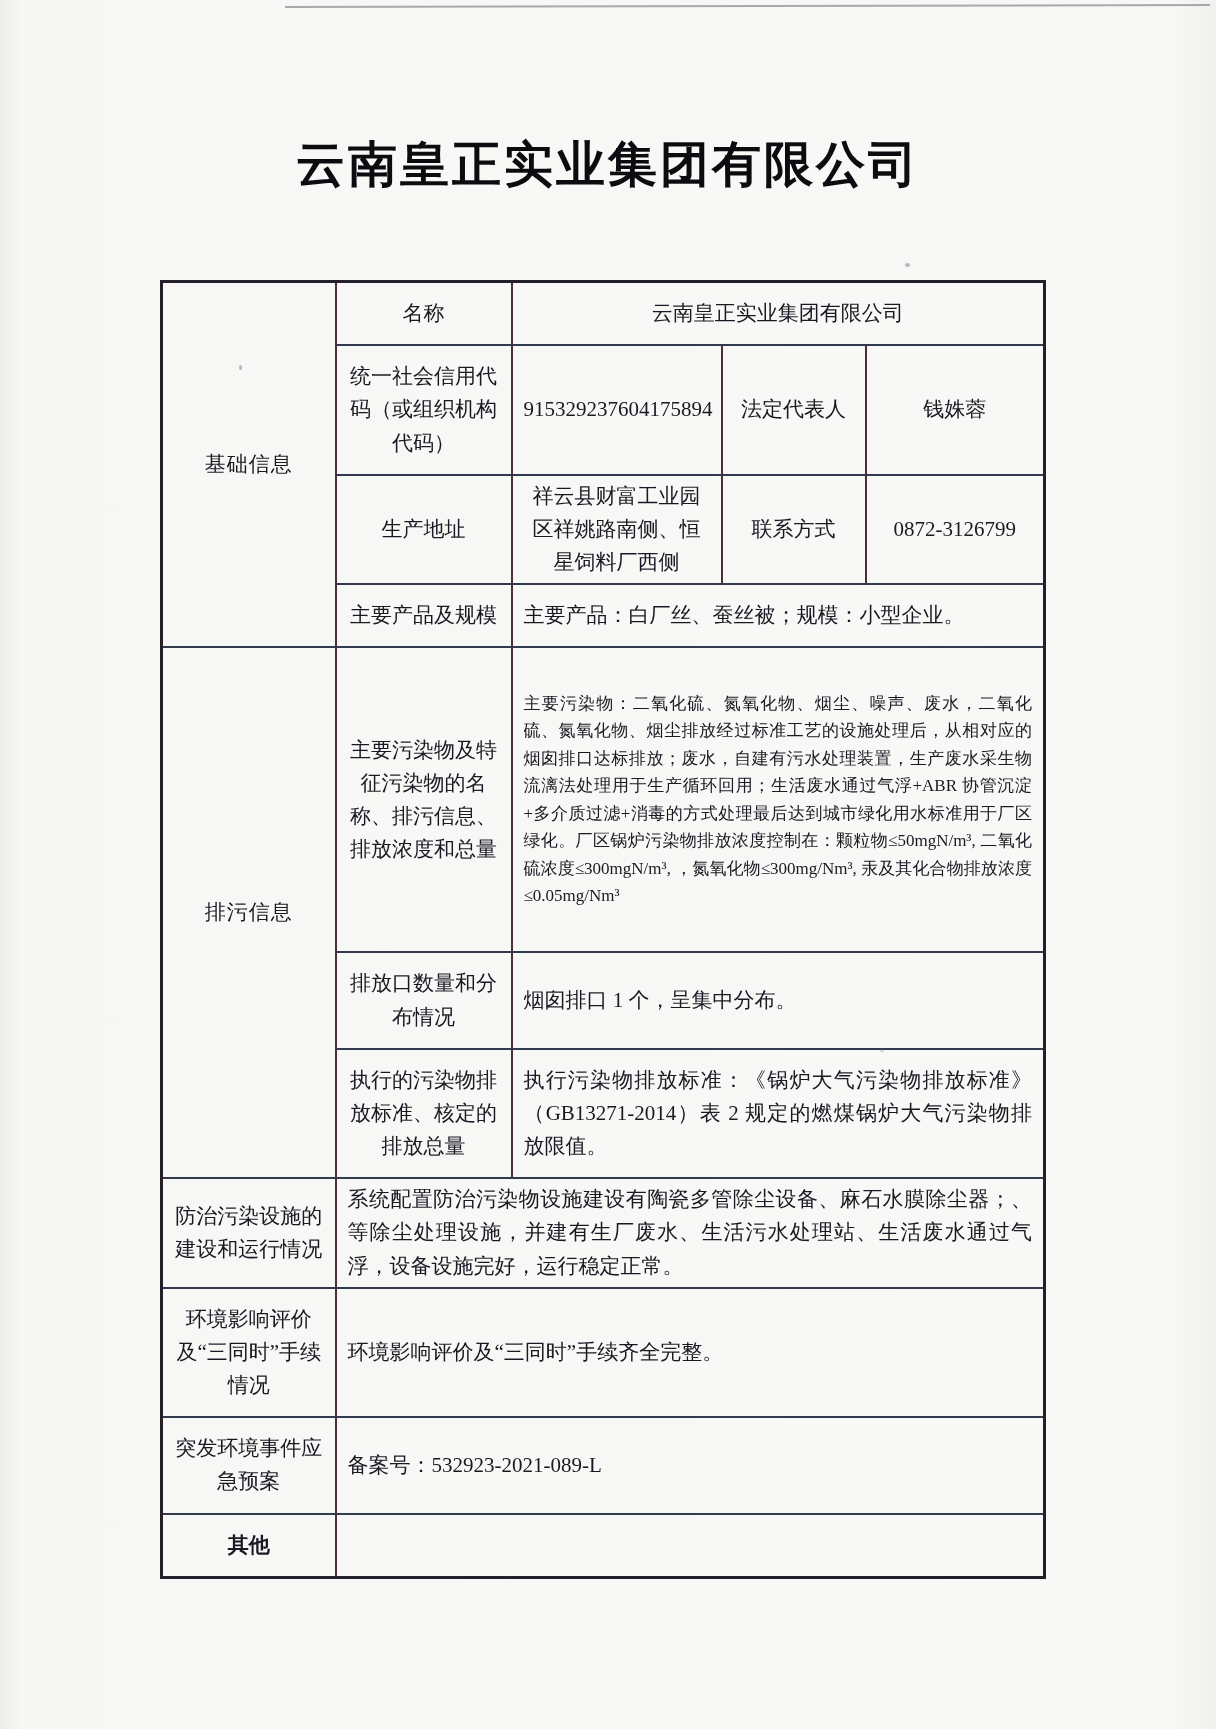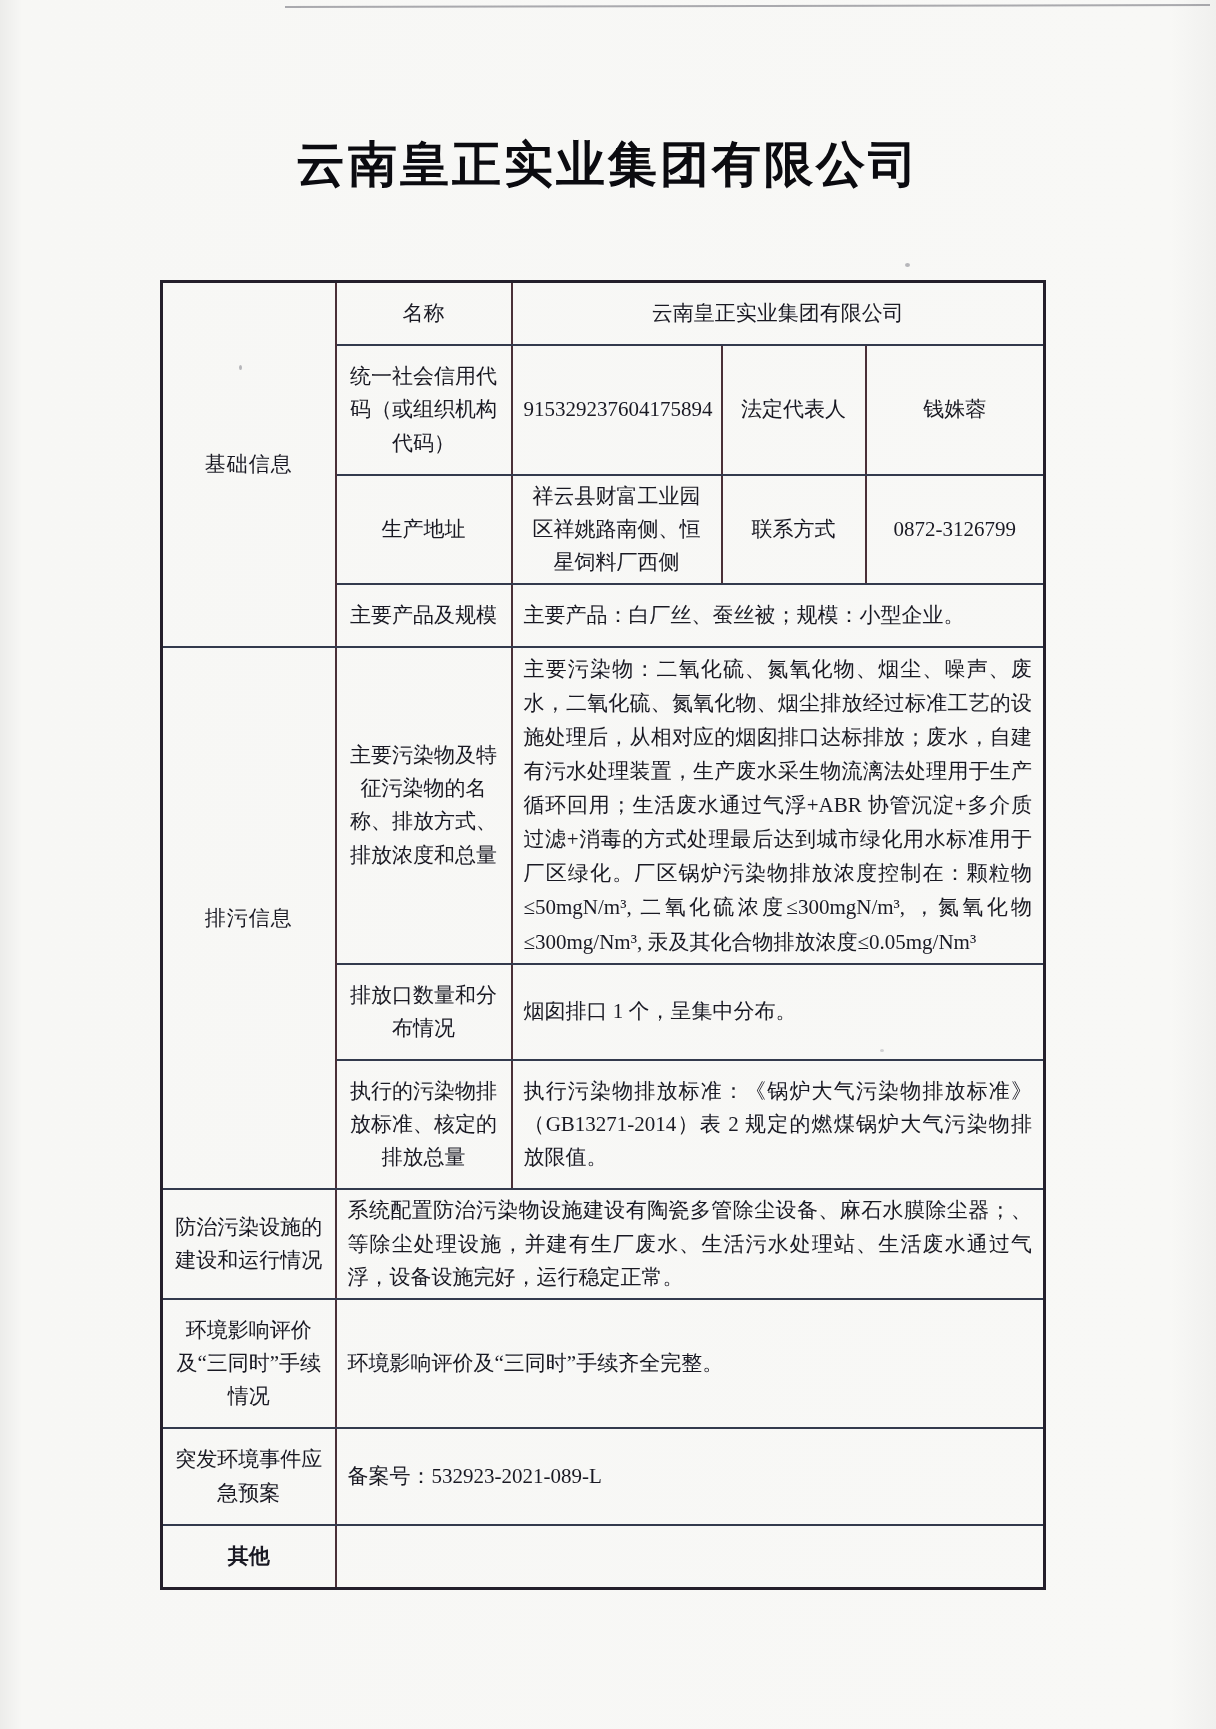--- a/index.html
+++ b/index.html
@@ -81,21 +81,21 @@
     letter-spacing: 1px;
     padding: 18px 6px;
   }
   td.lbl {
     text-align: center;
     font-size: 22px;
     padding: 14px 7px;
   }
   td.val { padding: 4px 11px; text-align: justify; }
   td.val.center { text-align: center; }
-  td.val.para { font-size: 21px; line-height: 1.62; }
+  td.val.para { font-size: 17px; line-height: 1.62; }
 
   tr.r1  { height: 33px;  }
   tr.r2  { height: 100px; }
   tr.r3  { height: 98px;  }
   tr.r4  { height: 39px;  }
   tr.r5  { height: 305px; }
   tr.r6  { height: 58px;  }
   tr.r7  { height: 97px;  }
   tr.r8  { height: 80px;  }
   tr.r9  { height: 84px; }
@@ -144,21 +144,21 @@
       <td class="val center">0872-3126799</td>
     </tr>
 
     <tr class="r4">
       <td class="lbl">主要产品及规模</td>
       <td class="val" colspan="3">主要产品：白厂丝、蚕丝被；规模：小型企业。</td>
     </tr>
 
     <tr class="r5">
       <td class="sec" rowspan="3">排污信息</td>
-      <td class="lbl">主要污染物及特征污染物的名称、排放方式、排放浓度和总量</td>
+      <td class="lbl">主要污染物及特征污染物的名称、排污信息、排放浓度和总量</td>
       <td class="val para" colspan="3">主要污染物：二氧化硫、氮氧化物、烟尘、噪声、废水，二氧化硫、氮氧化物、烟尘排放经过标准工艺的设施处理后，从相对应的烟囱排口达标排放；废水，自建有污水处理装置，生产废水采生物流漓法处理用于生产循环回用；生活废水通过气浮+ABR 协管沉淀+多介质过滤+消毒的方式处理最后达到城市绿化用水标准用于厂区绿化。厂区锅炉污染物排放浓度控制在：颗粒物≤50mgN/m³, 二氧化硫浓度≤300mgN/m³, ，氮氧化物≤300mg/Nm³, 汞及其化合物排放浓度≤0.05mg/Nm³</td>
     </tr>
 
     <tr class="r6">
       <td class="lbl">排放口数量和分布情况</td>
       <td class="val" colspan="3">烟囱排口 1 个，呈集中分布。</td>
     </tr>
 
     <tr class="r7">
       <td class="lbl">执行的污染物排放标准、核定的排放总量</td>

